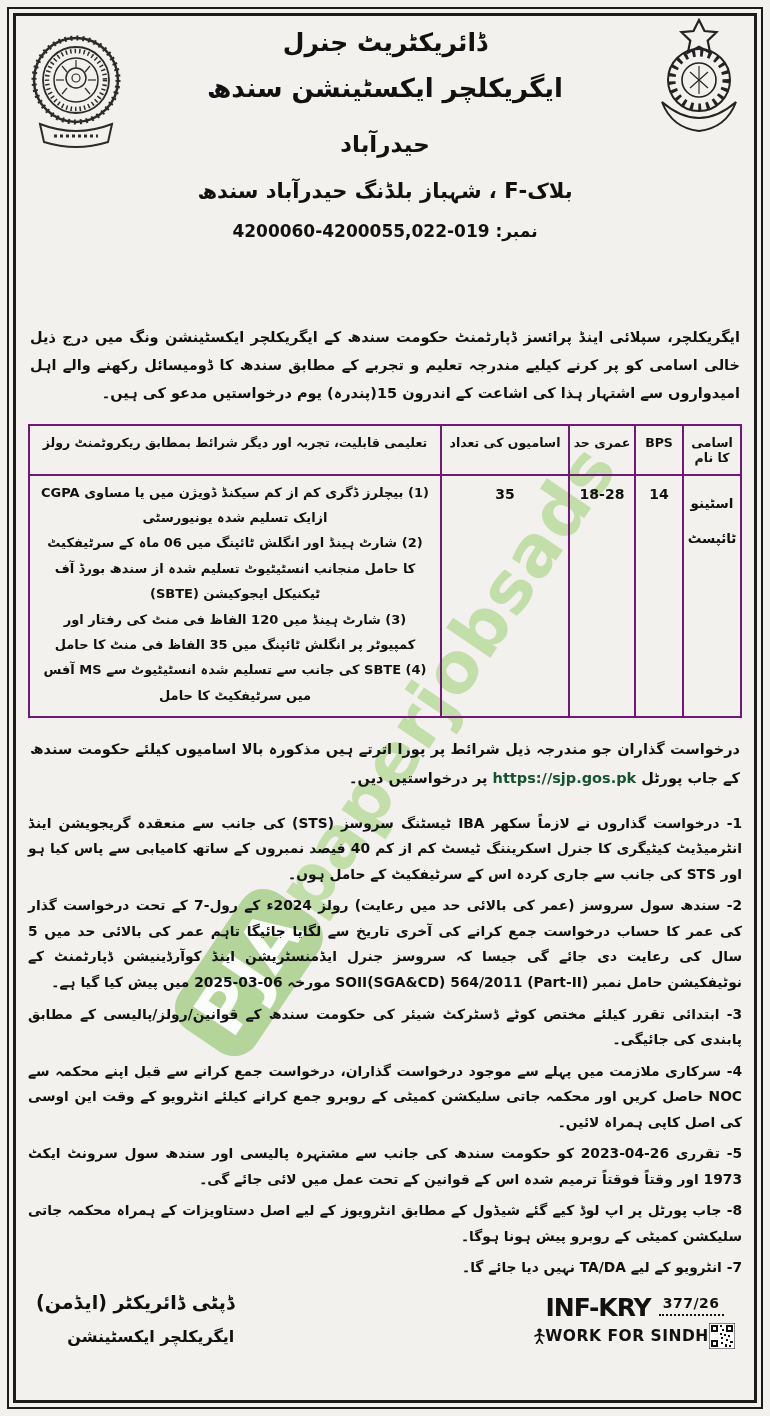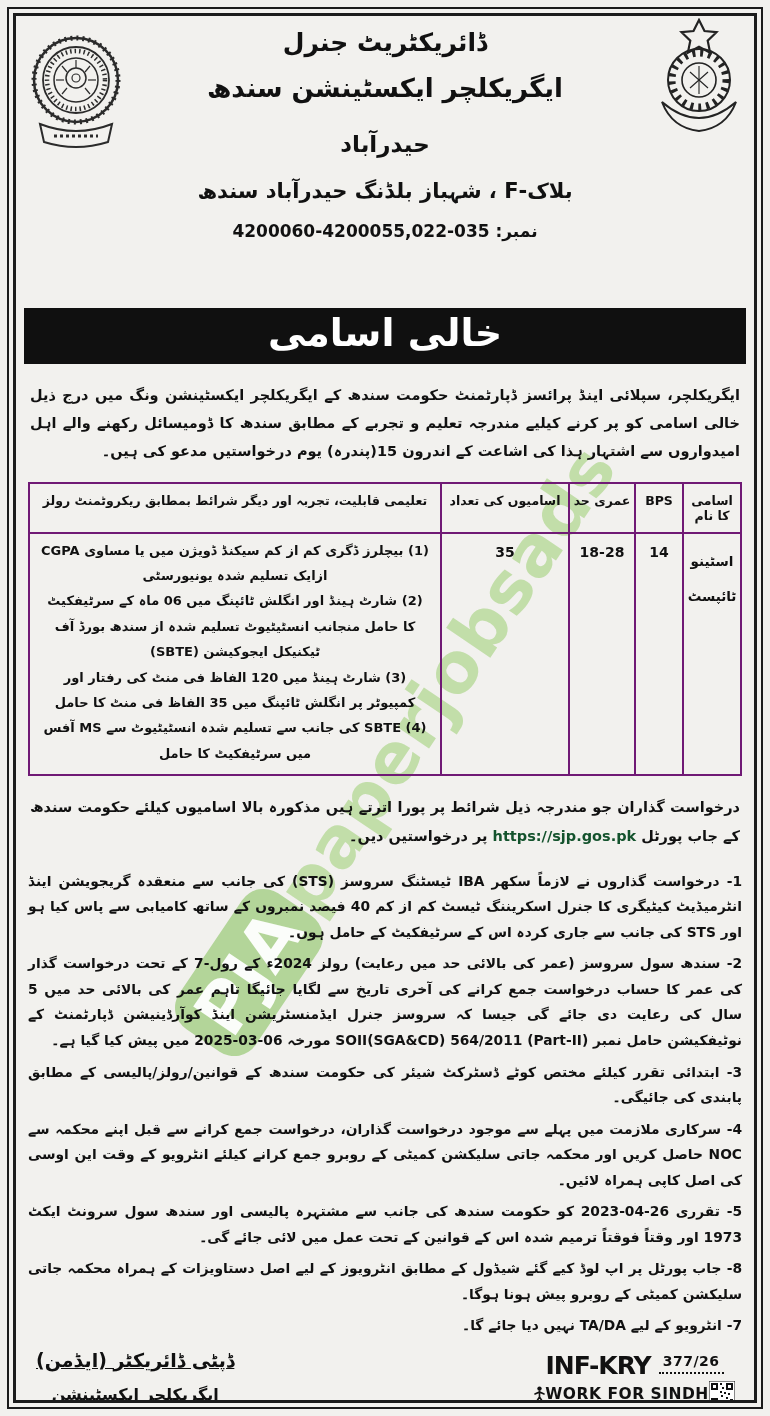--- a/index.html
+++ b/index.html
@@ -49,21 +49,21 @@
         padding:3px 8px;}
   .apply-note .url{text-decoration:none;color:#14532d;}
 
   .conditions{padding:0 6px;}
   .conditions p{direction:rtl;text-align:justify;font-weight:bold;font-size:13.8px;
         line-height:1.85;margin:6px 0;}
 
   
   .footer{display:flex;justify-content:space-between;align-items:flex-start;margin-top:8px;
         padding:0 6px 0 14px;}
-  .sig{direction:rtl;text-align:center;font-weight:bold;padding-top:2px;text-decoration:underline;}
+  .sig{direction:rtl;text-align:right;font-weight:bold;padding-top:2px;}
   .sig-l1{font-size:19px;}
   .sig-l2{font-size:16px;padding-top:14px;}
   .inf{width:215px;text-align:center;padding-top:6px;}
   .inf-top{display:flex;align-items:flex-start;justify-content:center;gap:8px;}
   .inf-kry{font-size:25px;font-weight:900;letter-spacing:-1px;line-height:1;}
   .inf-num{font-size:14px;font-weight:bold;border-bottom:2px dotted #111;padding:0 4px 3px;
         letter-spacing:.5px;}
   .wfs-row{display:flex;align-items:center;justify-content:center;margin-top:3px;}
   .wfs{font-size:15.5px;font-weight:900;letter-spacing:.5px;}
 </style>
@@ -115,25 +115,24 @@
             <line x1="47" y1="48" x2="47" y2="76"></line>
           </g>
           <path d="M10 84 Q47 116 84 84 Q74 110 47 113 Q20 110 10 84 Z" fill="none" stroke="#232323" stroke-width="2"></path>
         </svg>
 
         <div class="titles">
           <div class="t1">ڈائریکٹریٹ جنرل</div>
           <div class="t2">ایگریکلچر ایکسٹینشن سندھ</div>
           <div class="t3">حیدرآباد</div>
           <div class="t4">بلاک-F ، شہباز بلڈنگ حیدرآباد سندھ</div>
-          <div class="t5" dir="rtl">نمبر: 035-4200055,022-4200060</div>
+          <div class="t5" dir="rtl">نمبر: 019-4200055,022-4200060</div>
         </div>
       </div>
 
-      <div class="banner">خالی اسامی</div>
 
       <p class="intro" dir="rtl">ایگریکلچر، سپلائی اینڈ پرائسز ڈپارٹمنٹ حکومت سندھ کے ایگریکلچر ایکسٹینشن ونگ میں درج ذیل خالی اسامی کو پر کرنے کیلیے مندرجہ تعلیم و تجربے کے مطابق سندھ کا ڈومیسائل رکھنے والے اہل امیدواروں سے اشتہار ہذا کی اشاعت کے اندرون 15(پندرہ) یوم درخواستیں مدعو کی ہیں۔</p>
 
       <table class="jobs" dir="rtl">
         <colgroup>
           <col style="width:58px">
             <col style="width:48px">
             <col style="width:66px">
           <col style="width:128px">
             <col>

